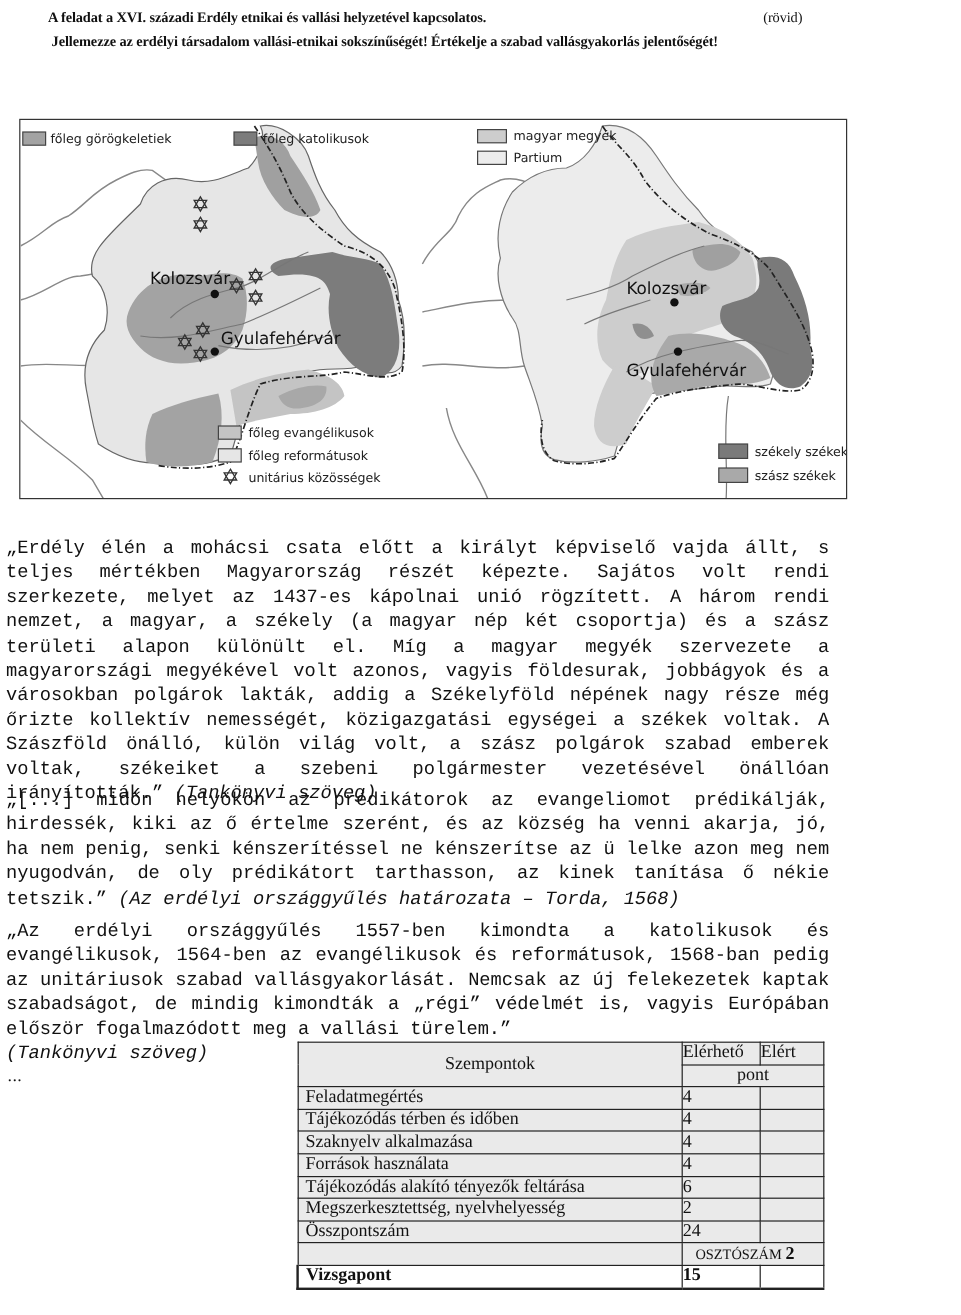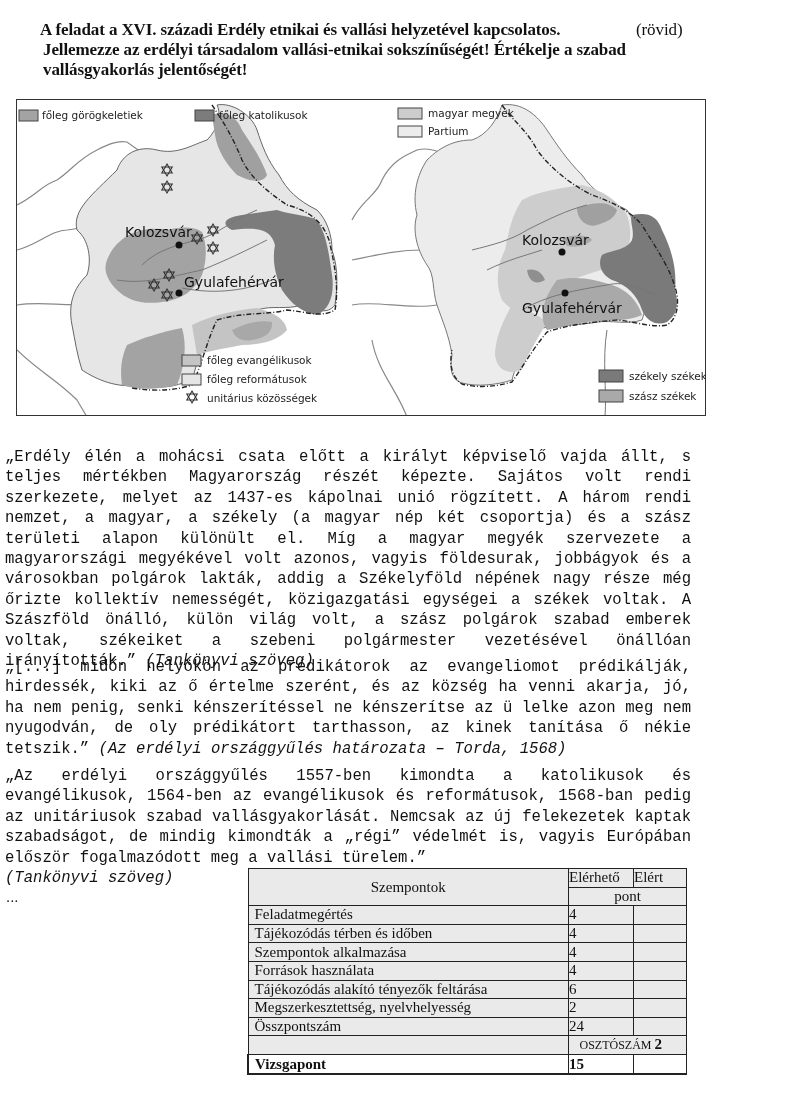--- a/index.html
+++ b/index.html
@@ -1,17 +1,17 @@
 <!DOCTYPE html>
 <html><head>
 <meta charset="utf-8">
 <style>
   html, body { margin: 0; padding: 0; background: #ffffff; }
   body { width: 801px; height: 1096px; position: relative; overflow: hidden; color: #111; }
-  .task-head { position: absolute; left: 40px; top: 4px; width: 680px; font-family: "Liberation Serif", serif; font-weight: bold; font-size: 17px; line-height: 20px; letter-spacing: -0.1px; margin-top: 16px; }
+  .task-head { position: absolute; left: 40px; top: 4px; width: 680px; font-family: "Liberation Serif", serif; font-weight: bold; font-size: 12px; line-height: 20px; letter-spacing: -0.1px; }
   .task-head .row1 { position: relative; white-space: nowrap; }
   .task-head .rovid { position: absolute; left: 596px; top: 0; font-weight: normal; }
   .task-head .q { margin-left: 3px; }
   .map-frame { position: absolute; left: 16px; top: 99px; width: 690px; height: 317px; border: 1.5px solid #333; box-sizing: border-box; background: #fff; overflow: hidden; }
   .map-frame svg { position: absolute; left: 0; top: 0; }
   .map-label { font-family: "DejaVu Sans", sans-serif; font-size: 10.5px; fill: #222; }
   .city-label { font-family: "DejaVu Sans", sans-serif; font-size: 14px; fill: #111; }
   .para { position: absolute; left: 5px; width: 686px; font-family: Liberation Mono, monospace; font-size: 15.6px; line-height: 20.4px; text-align: justify; color: #111; }
   .para .src { font-style: italic; }
   #p1 { top: 447px; }
@@ -171,21 +171,21 @@
     <td>Feladatmegértés</td>
     <td class="num">4</td>
     <td class="got"></td>
   </tr>
   <tr>
     <td>Tájékozódás térben és időben</td>
     <td class="num">4</td>
     <td class="got"></td>
   </tr>
   <tr>
-    <td>Szempontok alkalmazása</td>
+    <td>Szaknyelv alkalmazása</td>
     <td class="num">4</td>
     <td class="got"></td>
   </tr>
   <tr>
     <td>Források használata</td>
     <td class="num">4</td>
     <td class="got"></td>
   </tr>
   <tr>
     <td>Tájékozódás alakító tényezők feltárása</td>

